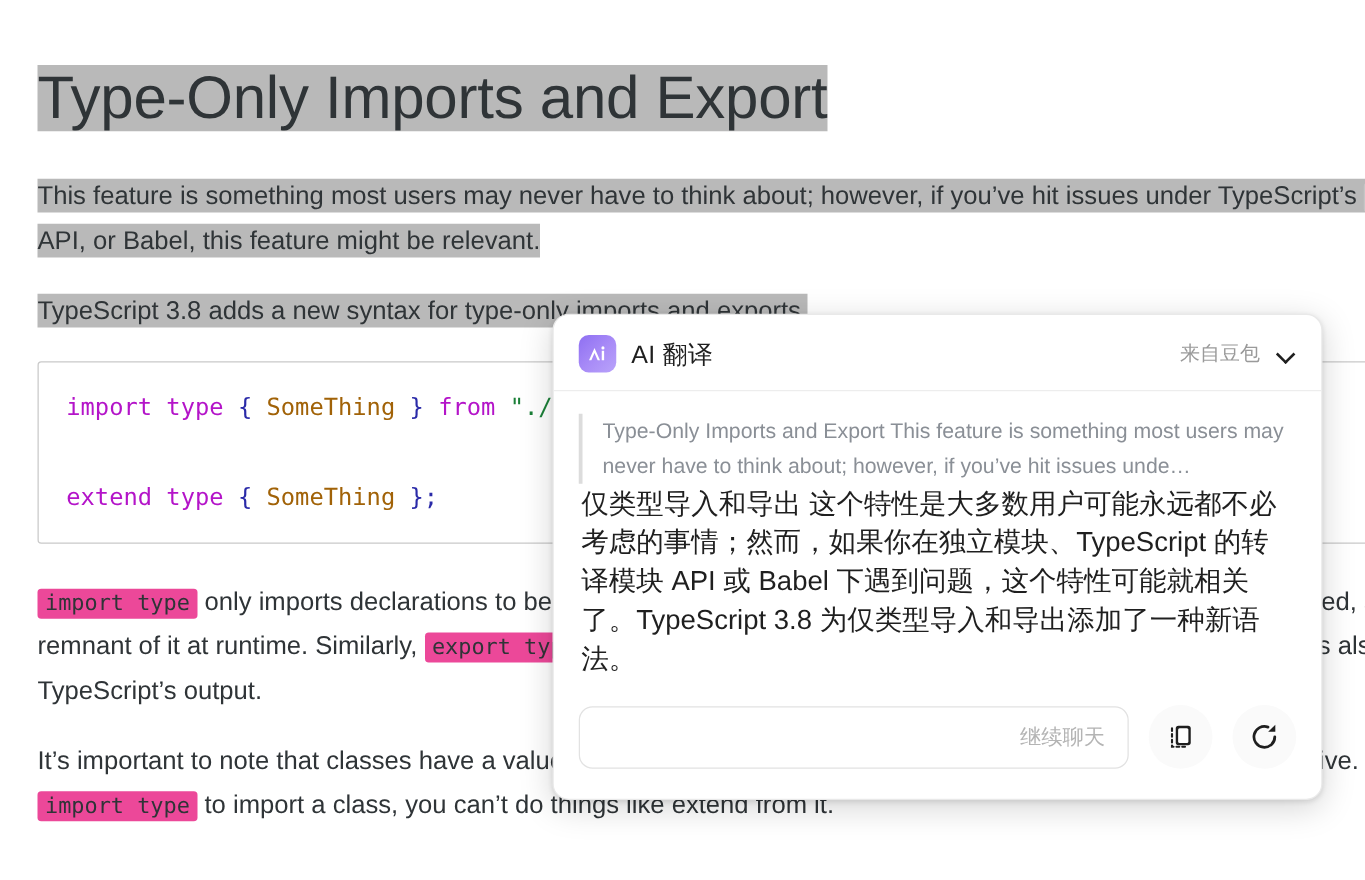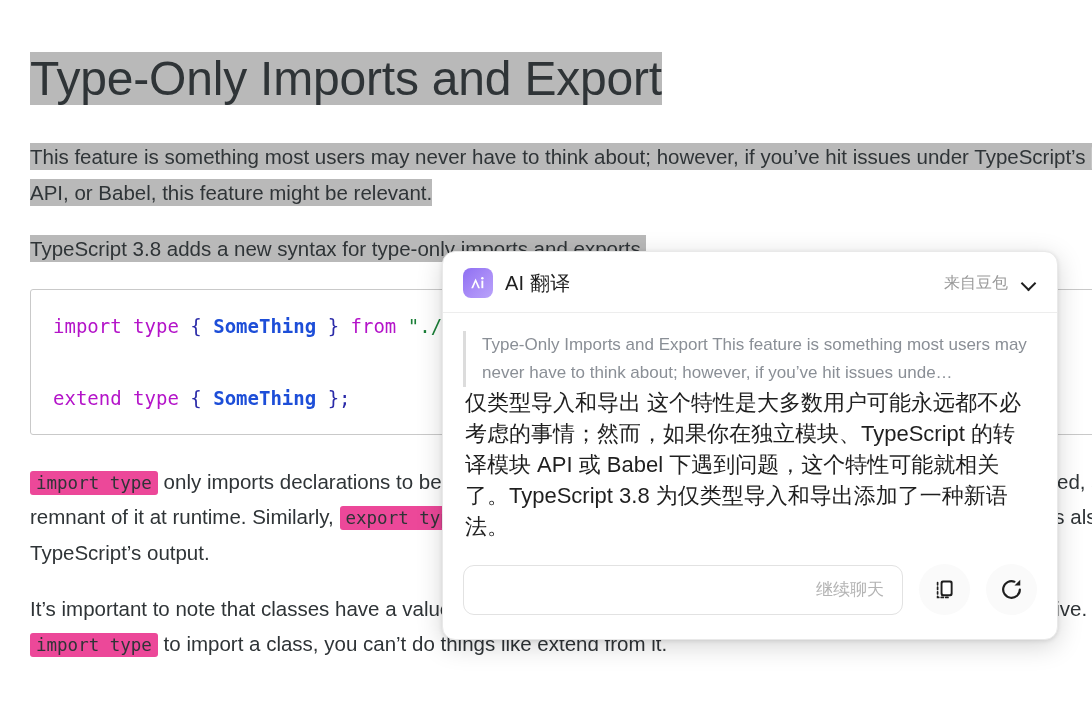--- a/index.html
+++ b/index.html
@@ -78,21 +78,21 @@
     margin: 0 0 30px 0;
     padding: 18px 22px;
     font-family: "DejaVu Sans Mono", "Liberation Mono", monospace;
     font-size: 19px;
     line-height: 36px;
     width: 1230px;
     box-sizing: border-box;
     overflow: hidden;
   }
   .tok-kw  { color: #b414c9; }
-  .tok-id  { color: #1d4ed8; font-weight: bold; }
+  .tok-id  { color: #a16207; }
   .tok-pun { color: #2a2aa8; }
   .tok-str { color: #1a7f37; }
   .tok-plain { color: #2f3437; }
 
   
   #ai-popup {
     position: absolute;
     left: 442px;
     top: 251px;
     width: 616px;

